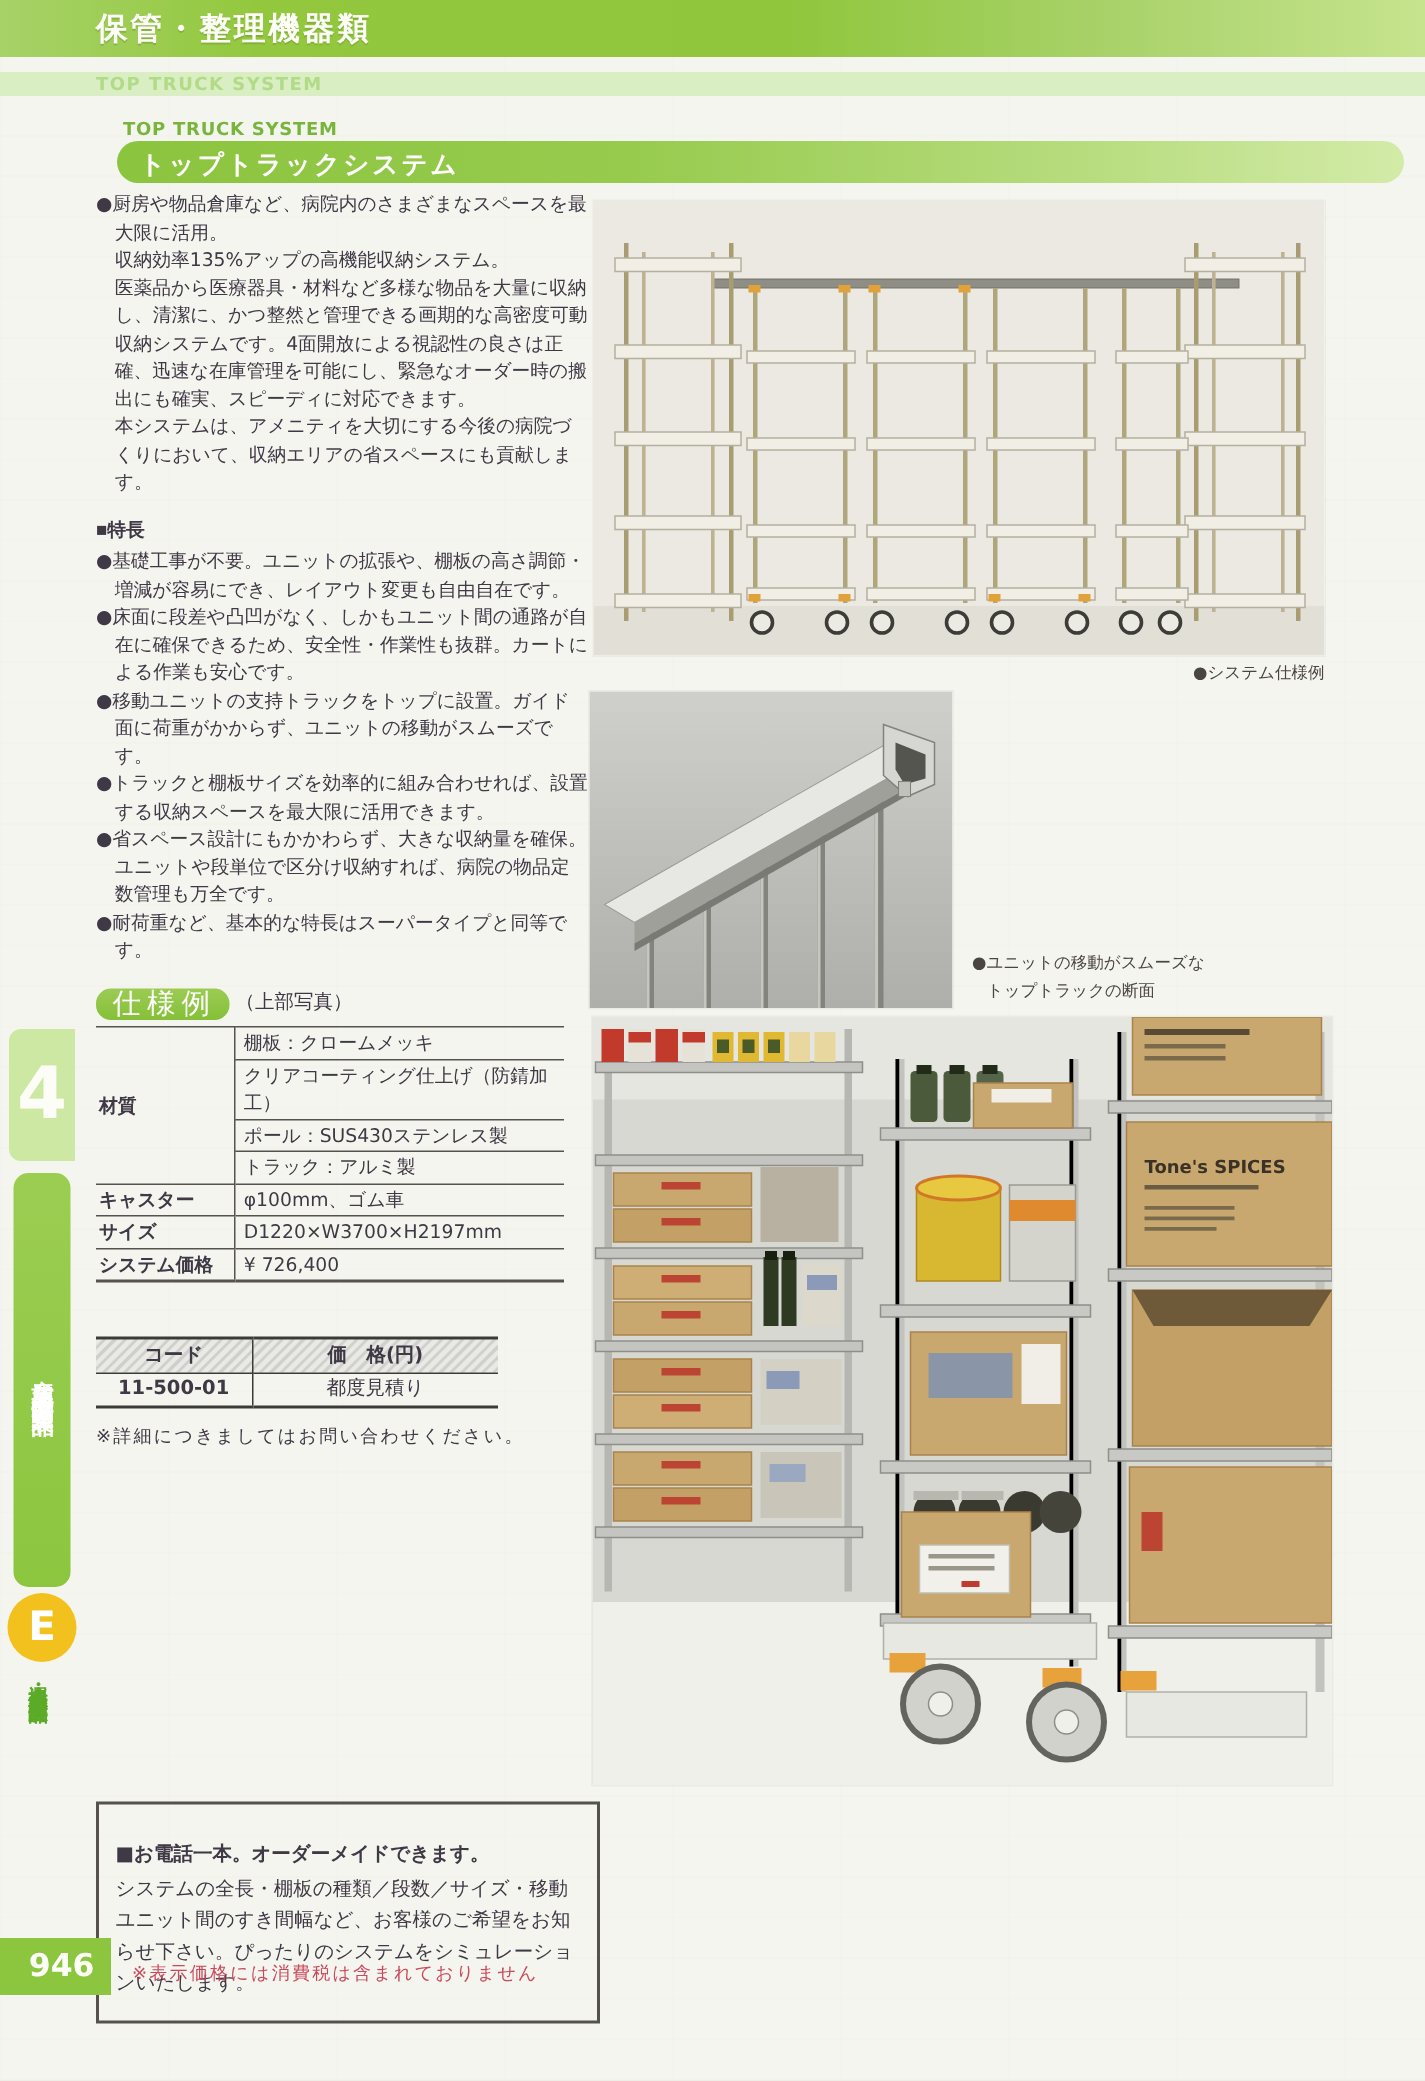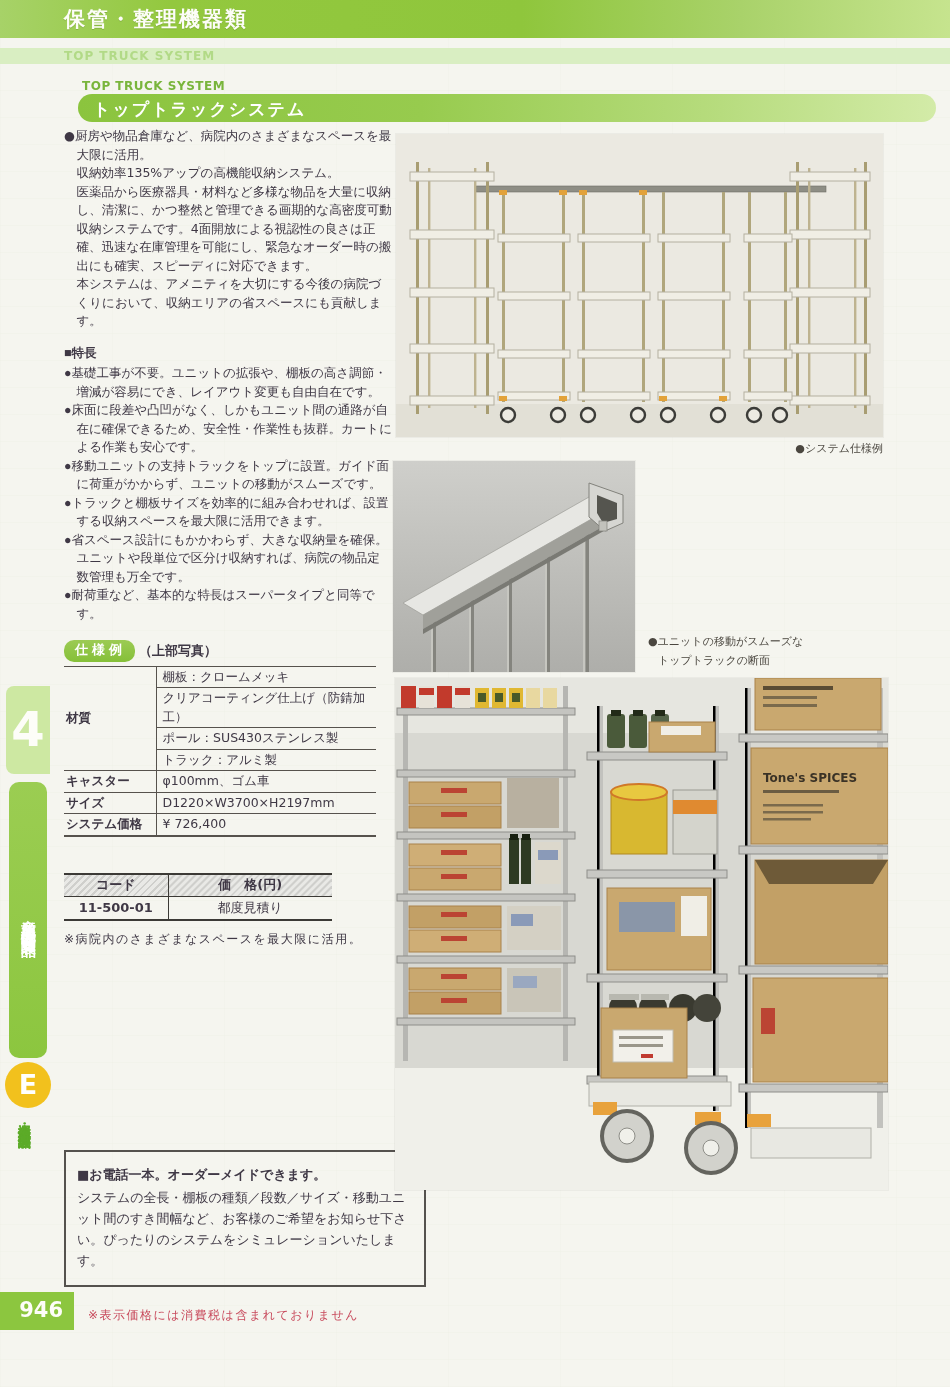--- a/index.html
+++ b/index.html
@@ -43,28 +43,28 @@
   }
   .prod-pill .t {
     position:absolute; left:15px; top:4px; font-size:17px; font-weight:bold; color:#ffffff; letter-spacing:2px;
   }
 
   
   .leftcol { position:absolute; left:64px; top:127px; width:328px; font-size:12.5px; line-height:18.5px; }
   .para { padding-left:1em; }
   .para.bullet { text-indent:-1em; }
   .features-h { font-weight:bold; margin-top:14px; margin-bottom:2px;font-family:Liberation Mono, monospace; }
-  .feat { padding-left:1em; text-indent:-1em;font-family:Liberation Mono, monospace; }
+  .feat { padding-left:1em; text-indent:-1em; }
 
   .spec-label-row { margin-top:16px; margin-bottom:4px; display:flex; align-items:center; }
   .spec-pill {
     display:inline-block; background:linear-gradient(180deg,#9ccb54,#85c038); color:#fff;
-    font-weight:bold; font-size:13px; letter-spacing:4px; padding:1px 9px 2px 11px; border-radius:10px;
-  }
-  .spec-suffix { font-weight:bold; font-size:13px; margin-left:4px; }
+    font-weight:normal; font-size:19px; letter-spacing:4px; padding:1px 9px 2px 11px; border-radius:10px;
+  }
+  .spec-suffix { font-weight:normal; font-size:13px; margin-left:4px; }
 
   table { border-collapse:collapse; }
   .spec-table { width:312px; }
   .spec-table td {
     border-top:1px solid #56524d; font-size:12.5px; height:19px; padding:1px 6px; vertical-align:middle;
   }
   .spec-table tr:first-child td { border-top:1.5px solid #56524d; }
   .spec-table td.lab { width:92px; font-weight:bold; padding-left:2px; border-right:1px solid #56524d; }
   .spec-table tr.last td { border-bottom:2px solid #56524d; }
 
@@ -76,22 +76,22 @@
     border-top:2px solid #3c3a36; border-bottom:1px solid #3c3a36; font-weight:bold;
     background:repeating-linear-gradient(135deg,#e9e9e6 0 3px,#cfcfcc 3px 5px);
   }
   .price-table .dt td { border-bottom:2px solid #3c3a36; }
   .price-table td.c1 { width:104px; border-right:1px solid #3c3a36; }
   .price-table .dt .c1 { font-weight:bold; }
   .price-note { margin-top:9px; font-size:12px; letter-spacing:1.5px; }
 
   
   .contact {
-    position:absolute; left:64px; top:1150px; width:362px; border:2px solid #55524e;
-    padding:12px 11px 14px 11px; font-size:13px; line-height:21px;
+    position:absolute; left:64px; top:1201px; width:336px; border:2px solid #55524e;
+    padding:23px 11px 14px 11px; font-size:13px; line-height:21px;
   }
   .contact .tt { font-weight:bold; margin-bottom:2px; }
 
   
   .photo { position:absolute; box-shadow:0 0 0 1px rgba(0,0,0,.04); }
   .cap { position:absolute; font-size:11px; color:#4a463f; }
 
   
   .tab4 {
     position:absolute; left:6px; top:686px; width:44px; height:88px; background:#cde8a2;
@@ -200,21 +200,21 @@
           <tr class="hd">
         <td class="c1">コード</td>
         <td>価　格(円)</td>
       </tr>
       <tr class="dt">
         <td class="c1">11-500-01</td>
         <td>都度見積り</td>
       </tr>
     </tbody>
       </table>
-    <div class="price-note">※病院内のさまざまなスペースを最大限に活用。</div>
+    <div class="price-note">※詳細につきましてはお問い合わせください。</div>
   </div>
 
   <div class="contact">
     <div class="tt">■お電話一本。オーダーメイドできます。</div>
     <div>システムの全長・棚板の種類／段数／サイズ・移動ユニット間のすき間幅など、お客様のご希望をお知らせ下さい。ぴったりのシステムをシミュレーションいたします。</div>
   </div>
 
   <div class="photo" style="left:396px; top:134px; width:487px; height:303px;">
     <svg width="487" height="303" viewBox="0 0 487 303">
       <rect x="0" y="0" width="487" height="303" fill="#ebe9e1"></rect>

